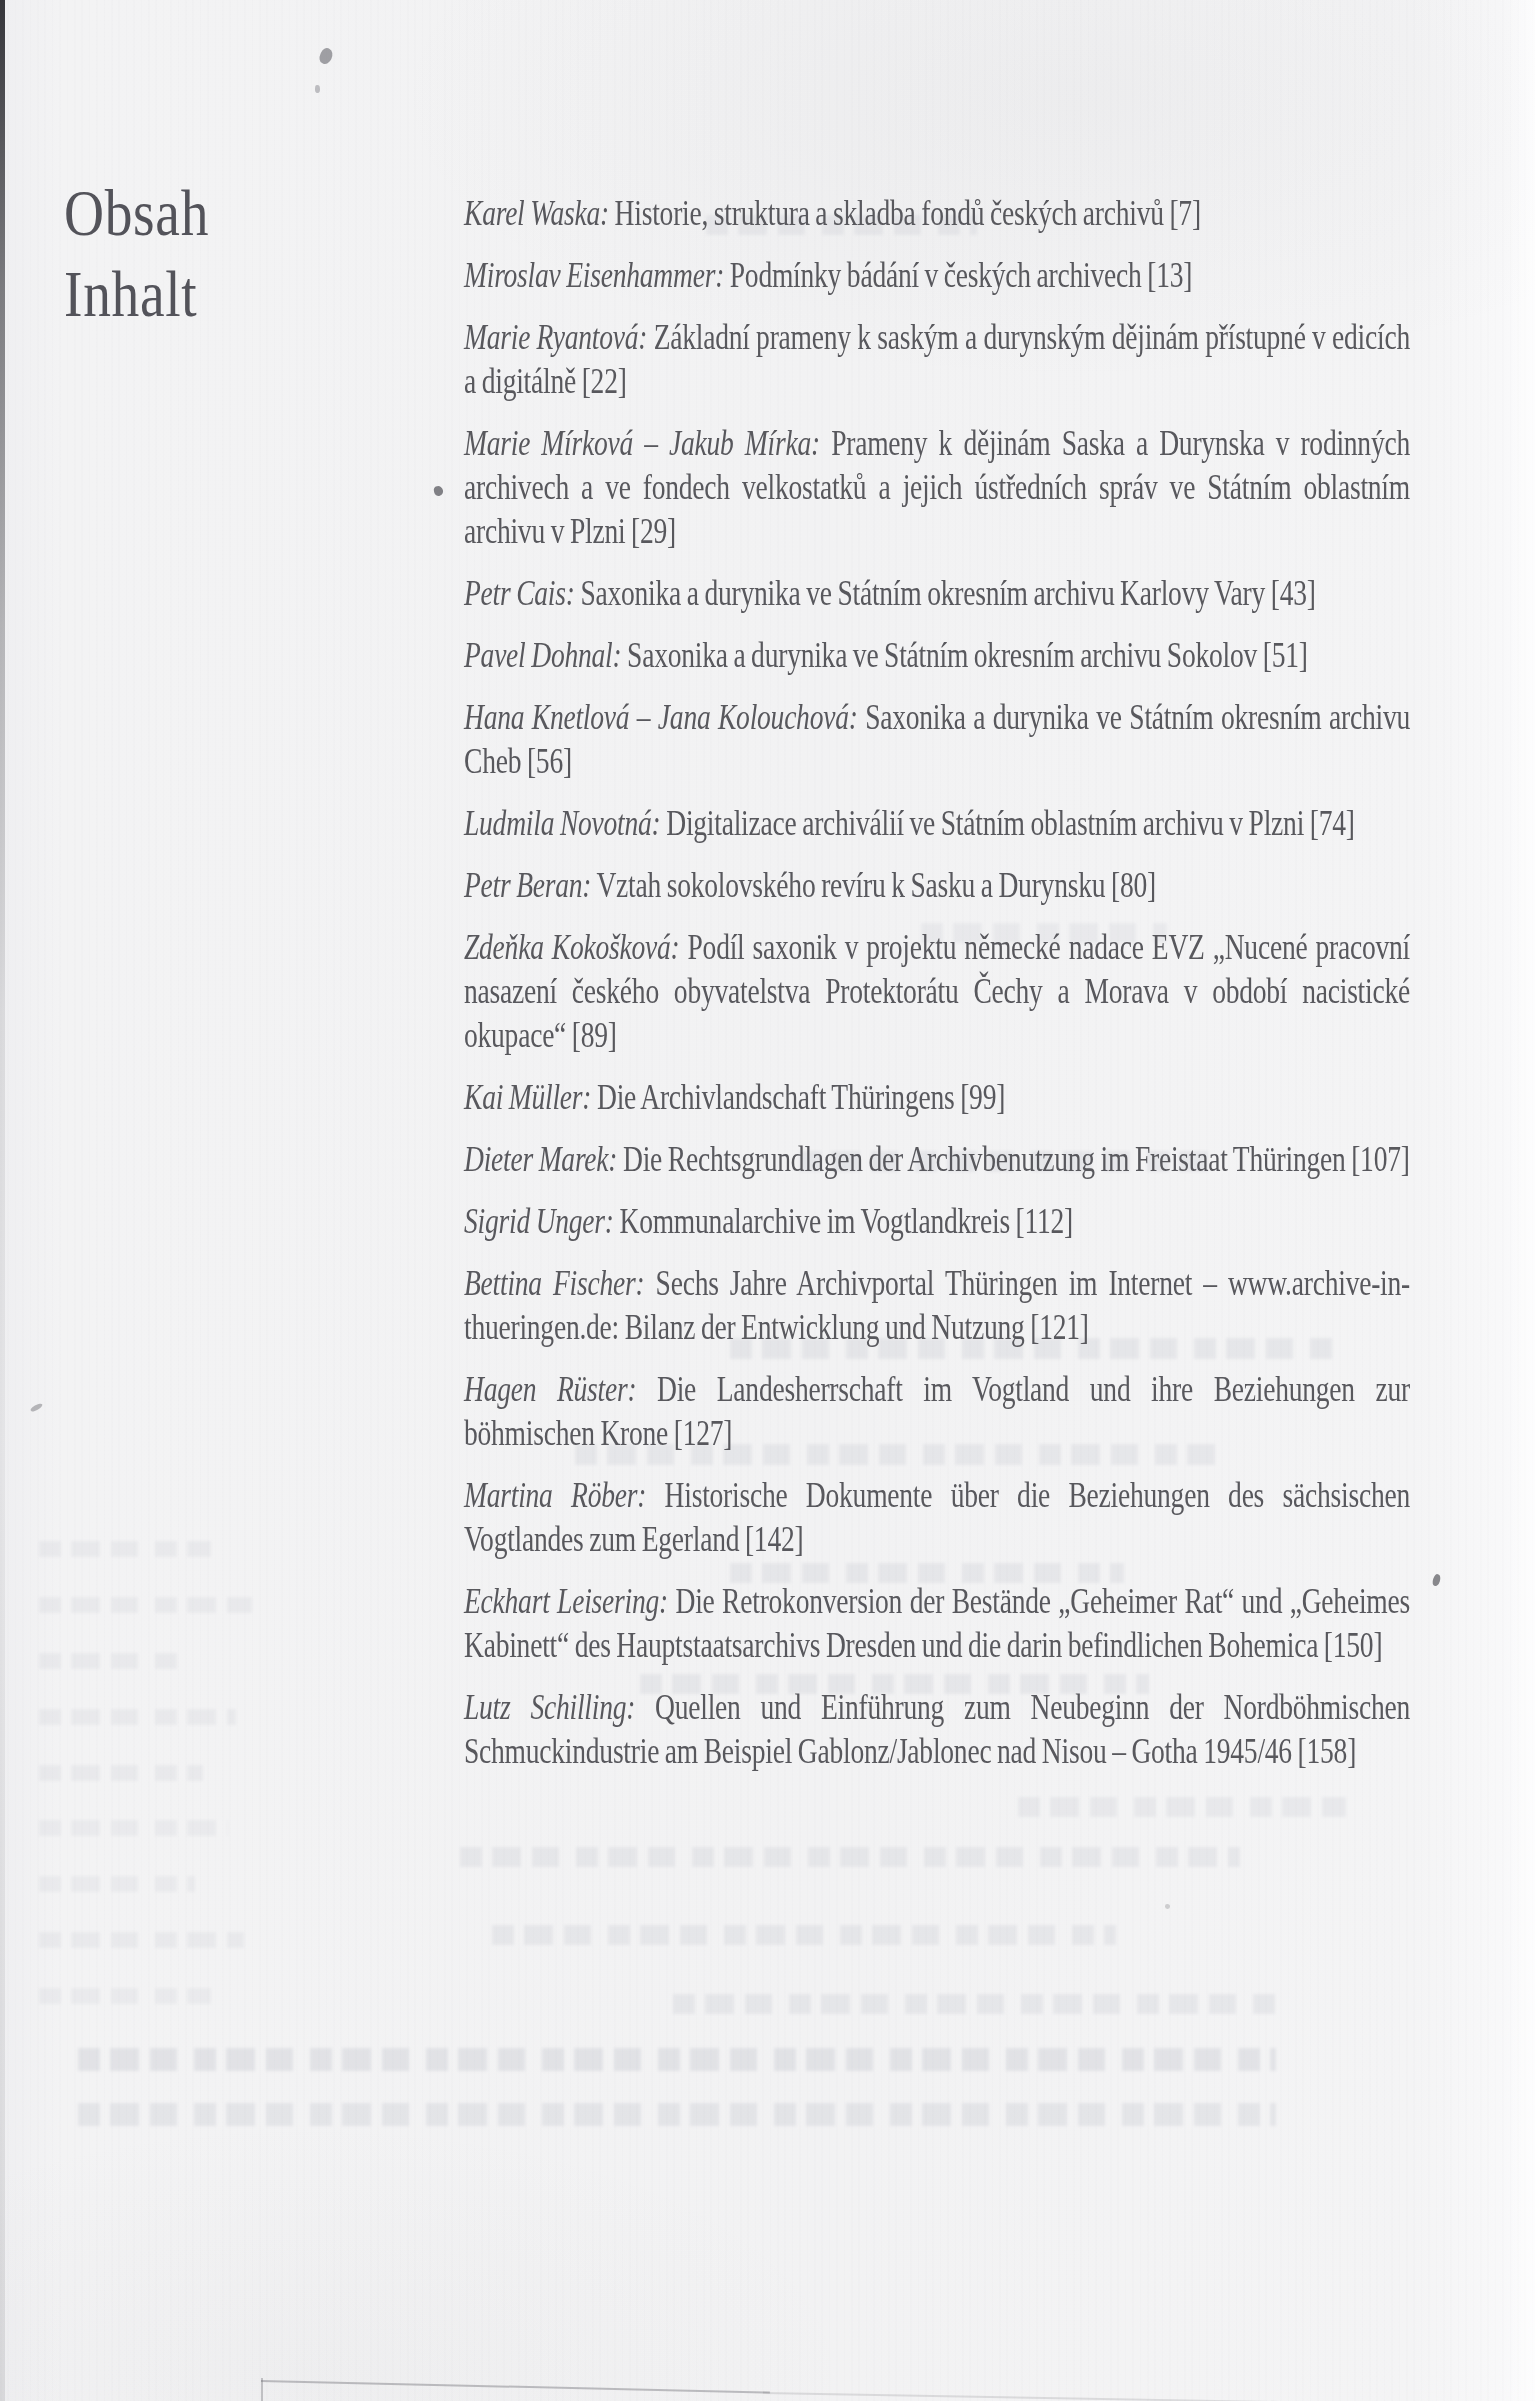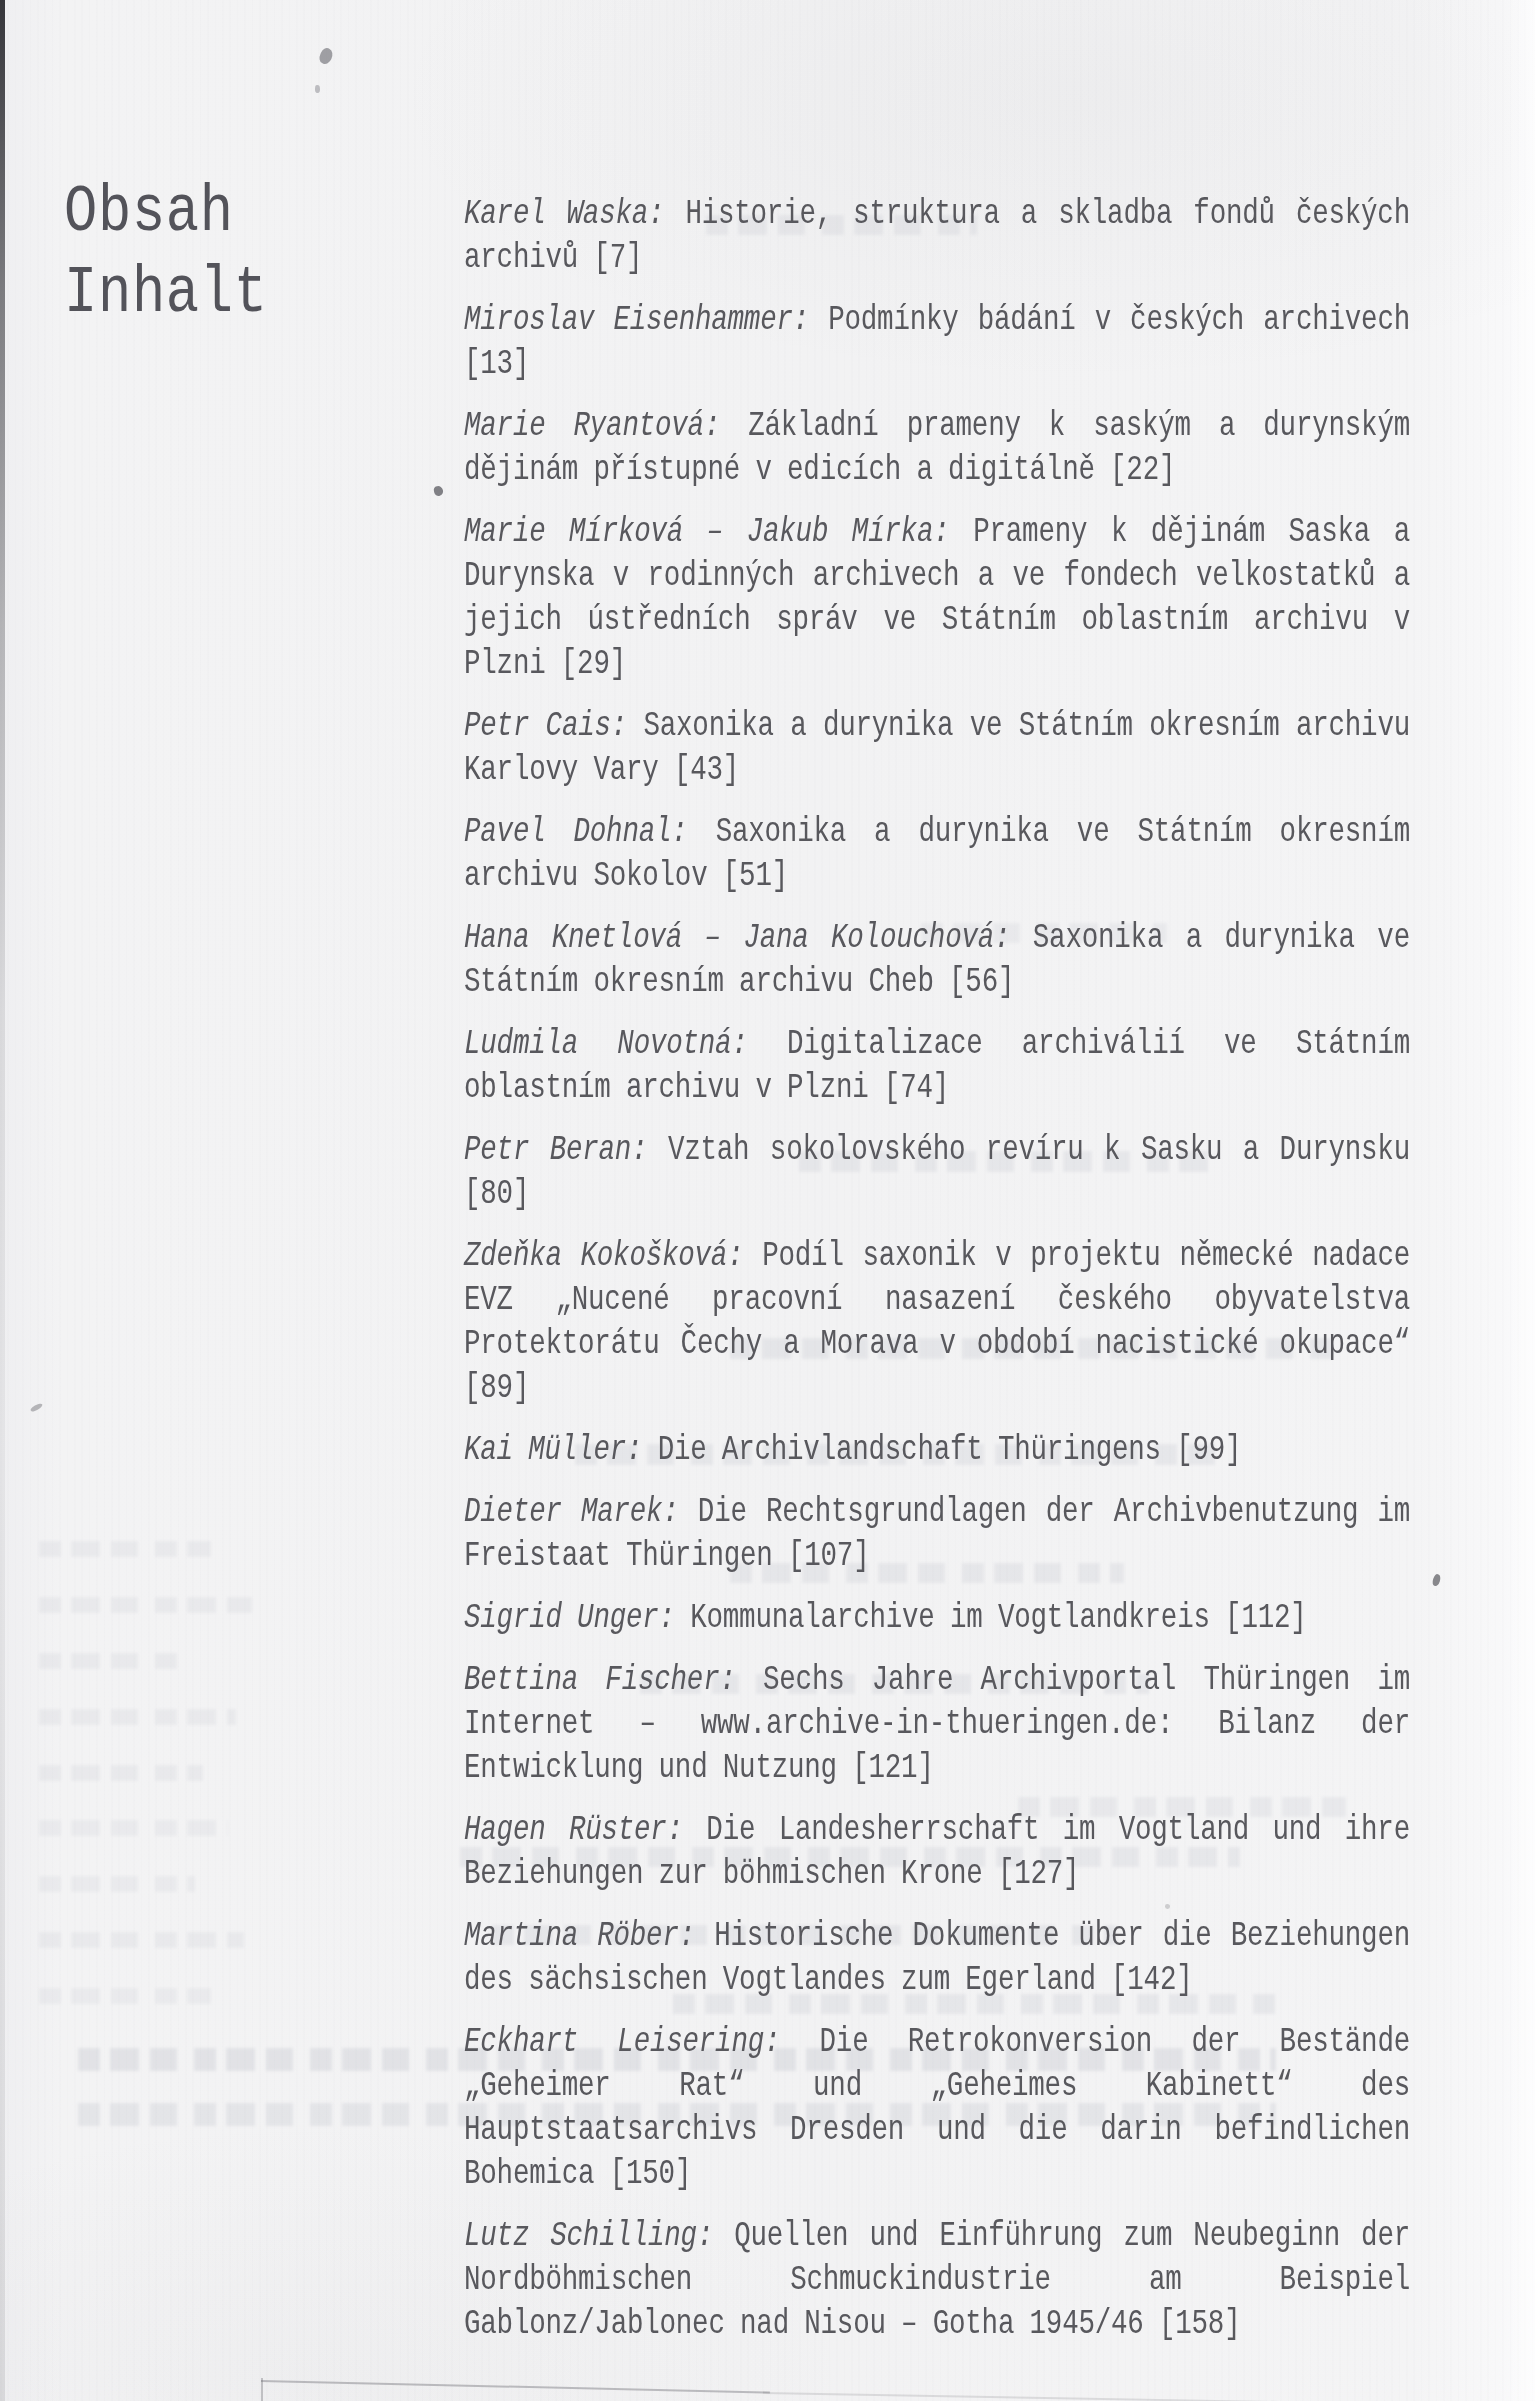--- a/index.html
+++ b/index.html
@@ -1,18 +1,18 @@
 <!DOCTYPE html>
 <html style="font-size:13px"><head>
 <meta charset="utf-8">
 <style>
   html,body{margin:0;padding:0;background:#e8e8ea;}
   .stage{
     position:relative;width:1536px;height:2401px;overflow:hidden;
-    font-family:Liberation Mono, monospace;
+    font-family:Liberation Serif, serif;
     background:linear-gradient(90deg,#efeff1 0%,#f3f3f4 4%,#f2f2f3 55%,#f4f4f5 92%,#f8f8f9 97.5%,#fbfbfc 100%);
   }
   
   .stage::before{
     content:"";position:absolute;inset:0;pointer-events:none;
     background:repeating-linear-gradient(90deg,rgba(60,60,80,.012) 0 1.6px,rgba(255,255,255,.015) 1.6px 4.1px,transparent 4.1px 7.4px);
   }
   .stage::after{
     content:"";position:absolute;inset:0;pointer-events:none;
     background:

